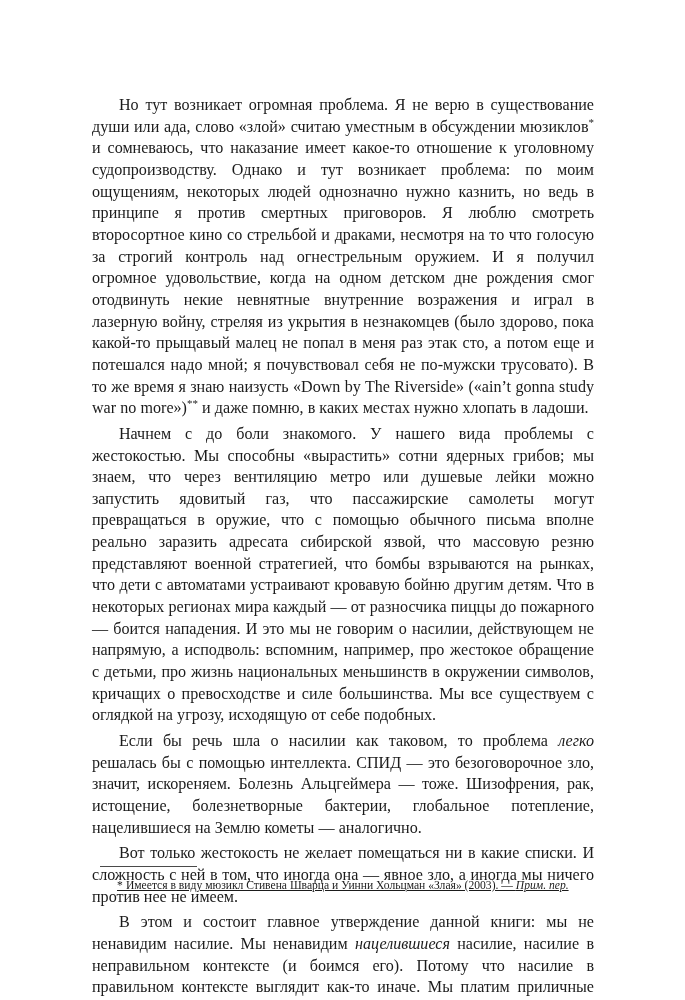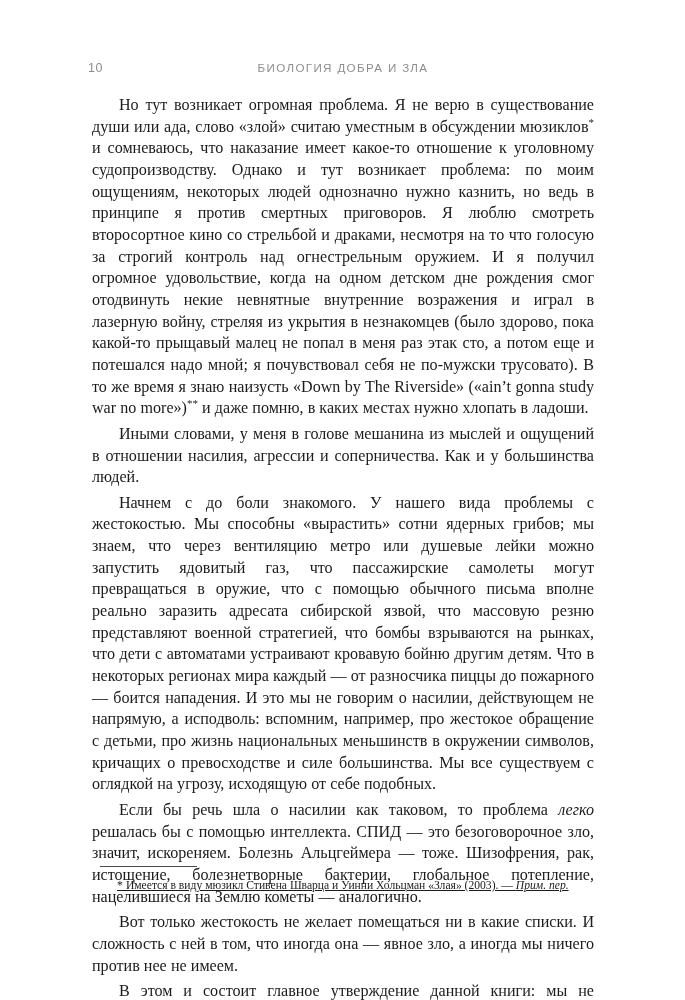--- a/index.html
+++ b/index.html
@@ -105,28 +105,23 @@
   }
   .fn-mark {
     letter-spacing: 0.2px;
   }
 </style>
 </head>
 <body>
 
 <div class="page">
 
-  <div class="running-head">
-    <div class="folio">10</div>
-    <div class="book-title">БИОЛОГИЯ ДОБРА И ЗЛА</div>
-  </div>
 
   <div class="textblock" id="bodyBlock">
       <p id="p1"><span>Но тут возникает огромная проблема. Я не верю в существование души или ада, слово «злой» считаю уместным в обсуждении мюзиклов</span><span class="sup">*</span><span> и сомневаюсь, что наказание имеет какое-то отношение к уголовному судопроизводству. Однако и тут возникает проблема: по моим ощущениям, некоторых людей однозначно нужно казнить, но ведь в принципе я против смертных приговоров. Я люблю смотреть второсортное кино со стрельбой и драками, несмотря на то что голосую за строгий контроль над огнестрельным оружием. И я получил огромное удовольствие, когда на одном детском дне рождения смог отодвинуть некие невнятные внутренние возражения и играл в лазерную войну, стреляя из укрытия в незнакомцев (было здорово, пока какой-то прыщавый малец не попал в меня раз этак сто, а потом еще и потешался надо мной; я почувствовал себя не по-мужски трусовато). В то же время я знаю наизусть «Down by The Riverside» («ain’t gonna study war no more»)</span><span class="sup">**</span><span> и даже помню, в каких местах нужно хлопать в ладоши.</span></p>
-      <p id="p2"><span>Иными словами, у меня в голове мешанина из мыслей и ощущений в отношении насилия, агрессии и соперничества. Как и у большинства людей.</span></p>
       <p id="p3"><span>Начнем с до боли знакомого. У нашего вида проблемы с жестокостью. Мы способны «вырастить» сотни ядерных грибов; мы знаем, что через вентиляцию метро или душевые лейки можно запустить ядовитый газ, что пассажирские самолеты могут превращаться в оружие, что с помощью обычного письма вполне реально заразить адресата сибирской язвой, что массовую резню представляют военной стратегией, что бомбы взрываются на рынках, что дети с автоматами устраивают кровавую бойню другим детям. Что в некоторых регионах мира каждый — от разносчика пиццы до пожарного — боится нападения. И это мы не говорим о насилии, действующем не напрямую, а исподволь: вспомним, например, про жестокое обращение с детьми, про жизнь национальных меньшинств в окружении символов, кричащих о превосходстве и силе большинства. Мы все существуем с оглядкой на угрозу, исходящую от себе подобных.</span></p>
       <p id="p4"><span>Если бы речь шла о насилии как таковом, то проблема </span><i>легко</i><span> решалась бы с помощью интеллекта. СПИД — это безоговорочное зло, значит, искореняем. Болезнь Альцгеймера — тоже. Шизофрения, рак, истощение, болезнетворные бактерии, глобальное потепление, нацелившиеся на Землю кометы — аналогично.</span></p>
       <p id="p5"><span>Вот только жестокость не желает помещаться ни в какие списки. И сложность с ней в том, что иногда она — явное зло, а иногда мы ничего против нее не имеем.</span></p>
       <p id="p6"><span>В этом и состоит главное утверждение данной книги: мы не ненавидим насилие. Мы ненавидим </span><i>нацелившиеся</i><span> насилие, насилие в неправильном контексте (и боимся его). Потому что насилие в правильном контексте выглядит как-то иначе. Мы платим приличные деньги, чтобы посмотреть на него на ста-</span></p>
     </div>
 
   <div class="footnotes">
     <div class="fn-rule"></div>
     <div id="footnoteList">
         <p id="fn1"><span class="fn-mark">*</span><span> Имеется в виду мюзикл Стивена Шварца и Уинни Хольцман «Злая» (2003). — </span><i>Прим. пер.</i></p>

